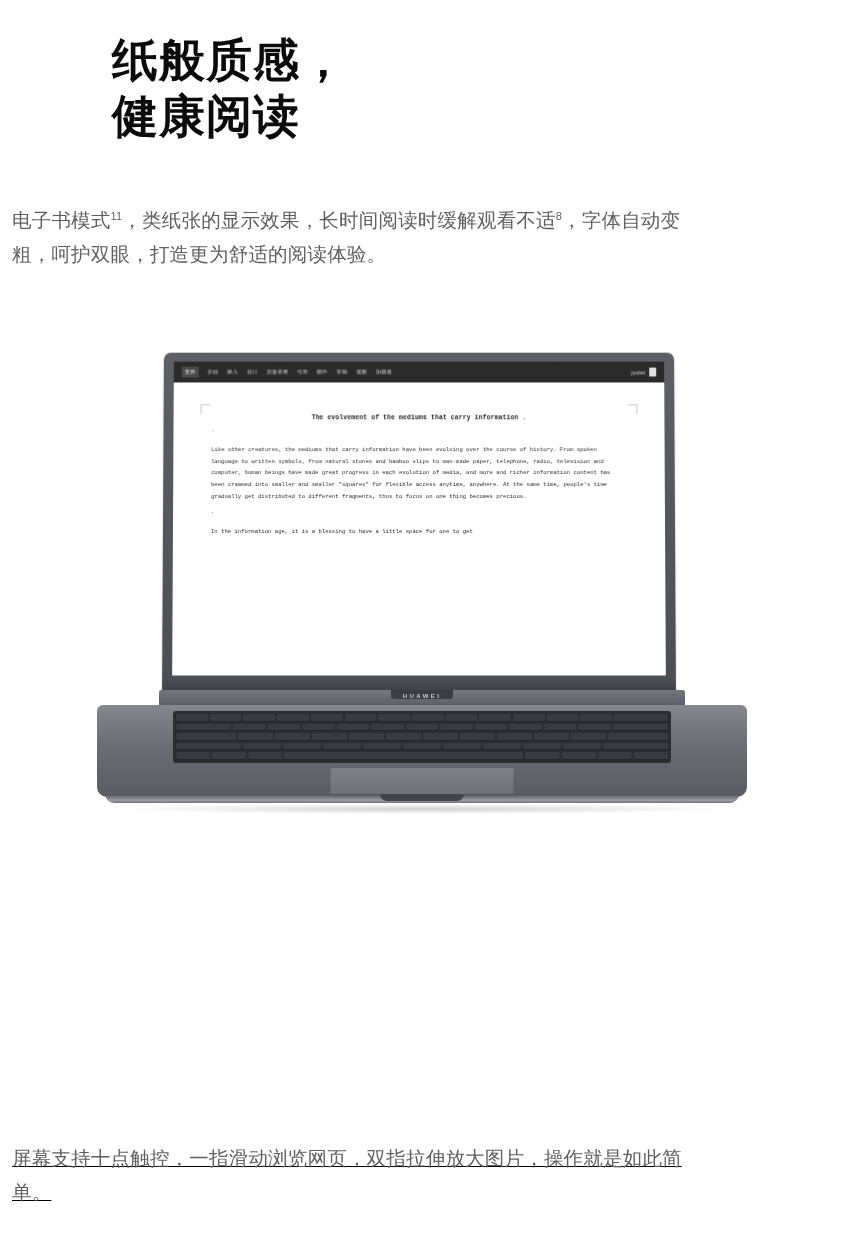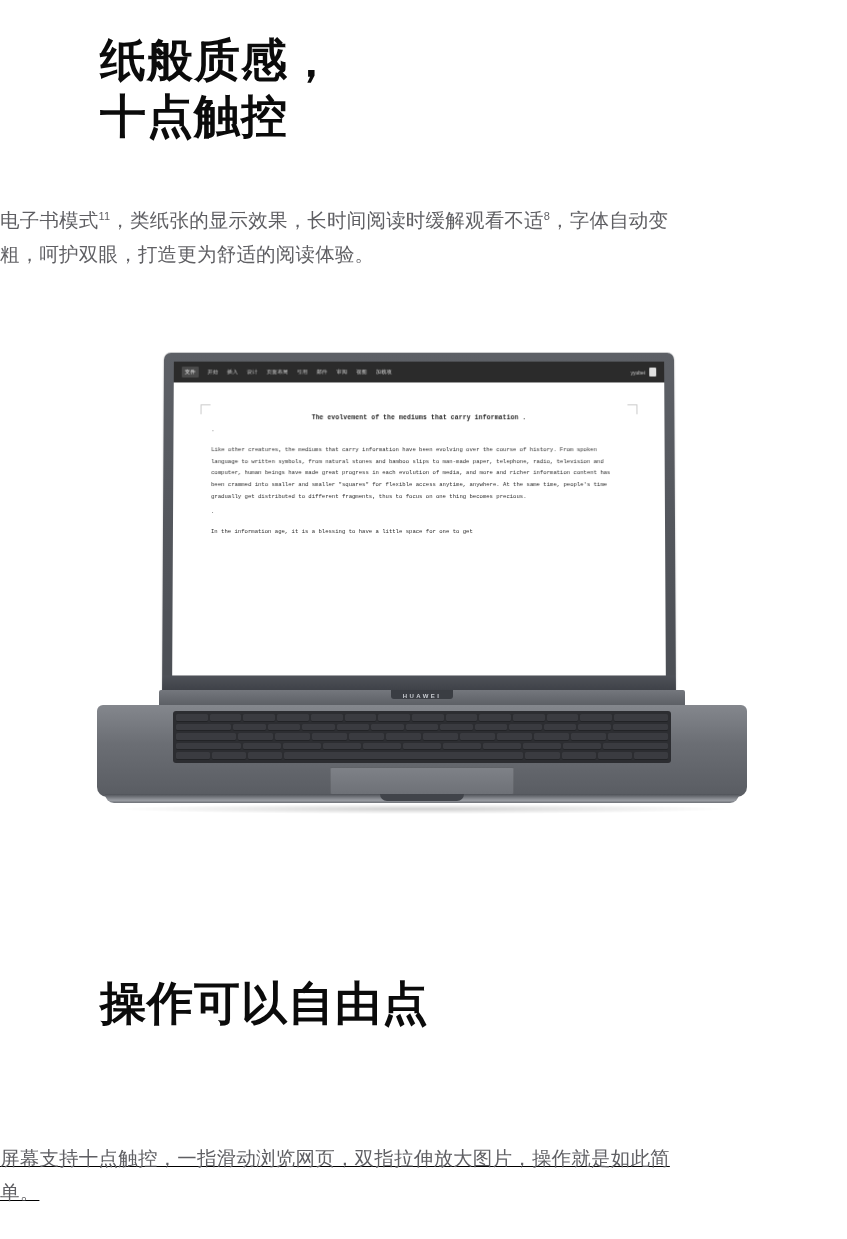--- a/index.html
+++ b/index.html
@@ -12,21 +12,21 @@
     background: #ffffff;
     font-family: "Liberation Sans", sans-serif;
     color: #000;
     overflow: hidden;
     position: relative;
   }
 
   
   .section {
     position: absolute;
-    left: 0;
+    left: 12px;
     width: 773px;
   }
   .headline {
     font-size: 46px;
     font-weight: bold;
     line-height: 1.22;
     letter-spacing: 1px;
     color: #0b0b0b;
     margin: 0;
     padding-left: 100px;
@@ -286,21 +286,21 @@
     height: 10px;
     background: radial-gradient(ellipse at center, rgba(0,0,0,0.18) 0%, rgba(0,0,0,0) 72%);
   }
 </style>
 </head>
 <body>
 
 <div class="section" style="top:32px;">
   <h1 class="headline">
     <span class="line">纸般质感，</span>
-    <span class="line">十点触控</span>
+    <span class="line">健康阅读</span>
   </h1>
 </div>
 
 <div class="section" style="top:203px;">
   <p class="subcopy"><span>电子书模式</span><sup>11</sup><span>，类纸张的显示效果，长时间阅读时缓解观看不适</span><sup>8</sup><span>，字体自动变粗，呵护双眼，打造更为舒适的阅读体验。</span></p>
 </div>
 
 <div class="laptop-wrap">
 
   <div class="lid">
@@ -420,19 +420,18 @@
     </div>
     <div class="deck-front"></div>
     <div class="notch"></div>
   </div>
 
   <div class="shadow"></div>
 </div>
 
 <div class="section" style="top:975px;">
   <h1 class="headline">
-    <span class="line">操作可以自由点</span>
   </h1>
 </div>
 
 <div class="section" style="top:1141px;text-decoration:underline;">
   <p class="subcopy">屏幕支持十点触控，一指滑动浏览网页，双指拉伸放大图片，操作就是如此简单。</p>
 </div>
 
 </body></html>

